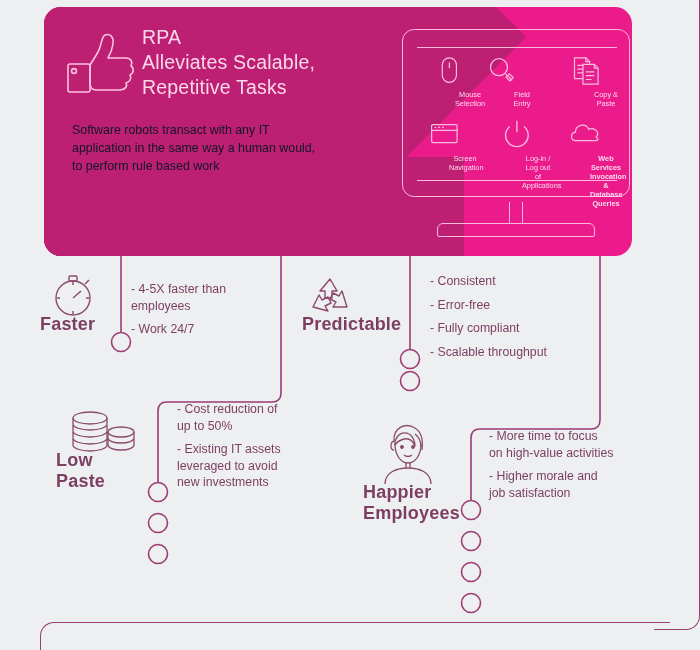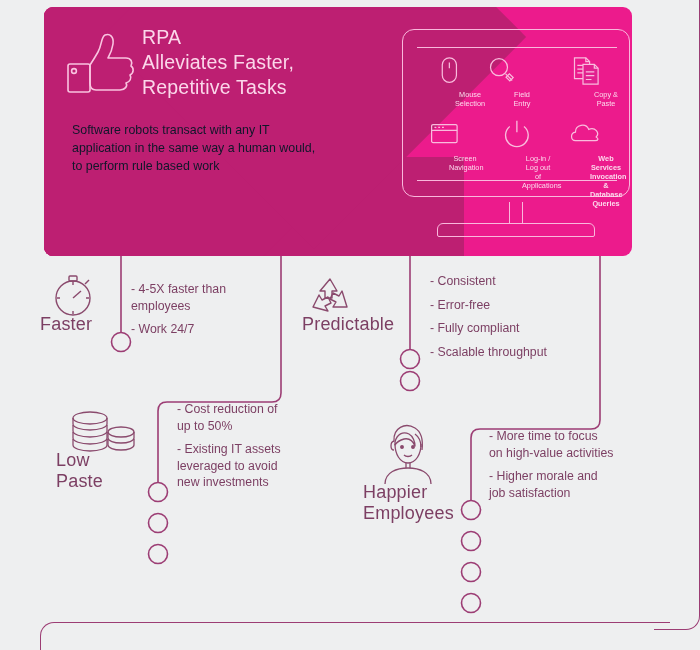--- a/index.html
+++ b/index.html
@@ -21,21 +21,21 @@
   }
   #bottom-frame{
     left:40px;top:622px;width:630px;height:80px;
     border:1.6px solid #9c3d74;border-bottom:none;border-right:none;
     border-top-left-radius:14px;
   }
 
   
   #banner{
     position:absolute;left:44px;top:7px;width:588px;height:249px;
-    background:#ec1b8c;border-radius:9px;overflow:hidden;
+    background:#ec1b8c;border-radius:17px;overflow:hidden;
   }
   #banner .shade{
     position:absolute;left:0;top:0;width:100%;height:100%;
   }
   #banner .shade .poly{
     position:absolute;background:#bd1f72;
   }
   
   .wedge-a{
     left:-60px;top:-40px;width:330px;height:340px;
@@ -83,21 +83,21 @@
   }
 
   .mcell{position:absolute;width:74px;text-align:center;color:#fcd9ec;font-size:7.3px;line-height:9px;}
   .mcell .gi{display:block;height:34px;margin:0 auto 2px;}
   .mcell .lbl{display:block;margin-left:42px;}
 
   
   .benefit{position:absolute;}
   .b-icon{position:absolute;}
   .b-title{
-    position:absolute;color:#7c3f63;font-weight:400;
+    position:absolute;color:#7c3f63;font-weight:700;
     font-size:18px;line-height:21px;letter-spacing:.2px;
   }
   .b-list{position:absolute;width:200px;}
   .b-list .li{
     color:#7c3f63;font-size:12.3px;line-height:16.5px;margin-bottom:7px;
     white-space:pre-line;
   }
 
   
   #wires{position:absolute;left:0;top:0;width:700px;height:650px;}
@@ -148,21 +148,21 @@
           <path d="M30 40 C30 40 34 34 38 27 C42 20 41 12 45 10 C50 8 54 12 53 19 C52 26 48 33 48 33
                    L66 33 C71 33 73 37 71 41 C74 43 74 48 70 50 C72 53 70 57 66 58
                    C68 61 65 65 60 65 L36 65 C32 65 30 62 30 58 Z"></path>
           <rect x="8" y="39" width="22" height="28" rx="2"></rect>
           <circle cx="14" cy="46" r="2.4"></circle>
         </g>
       </svg>
 
       <div id="headline">
         <div>RPA</div>
-        <div>Alleviates Faster,</div>
+        <div>Alleviates Scalable,</div>
         <div>Repetitive Tasks</div>
       </div>
 
       <div id="subtext">
         <div>Software robots transact with any IT</div>
         <div>application in the same way a human would,</div>
         <div>to perform rule based work</div>
       </div>
 
       <div id="monitor">

